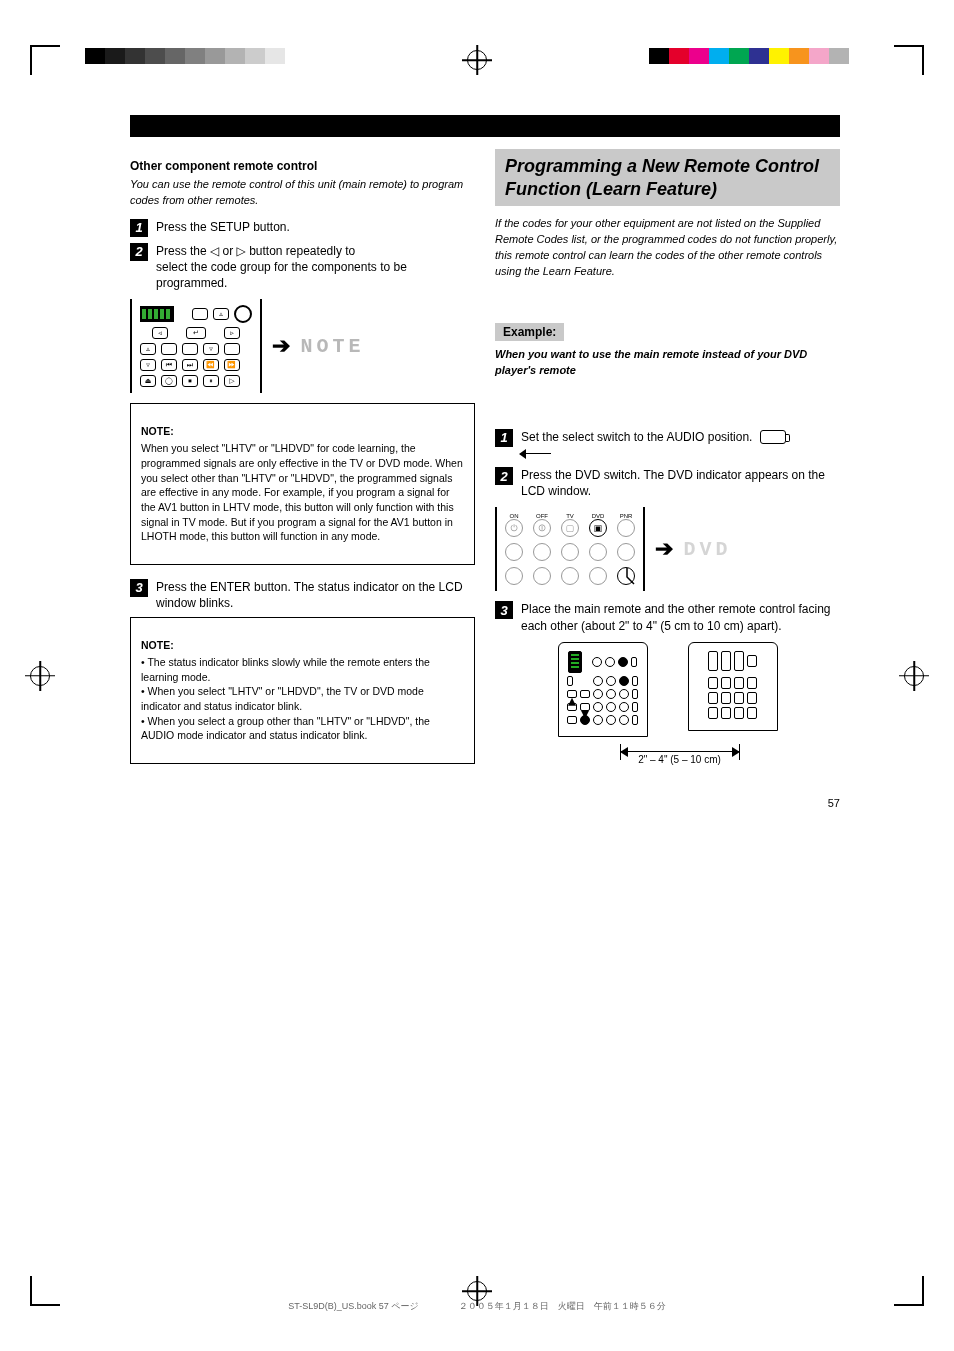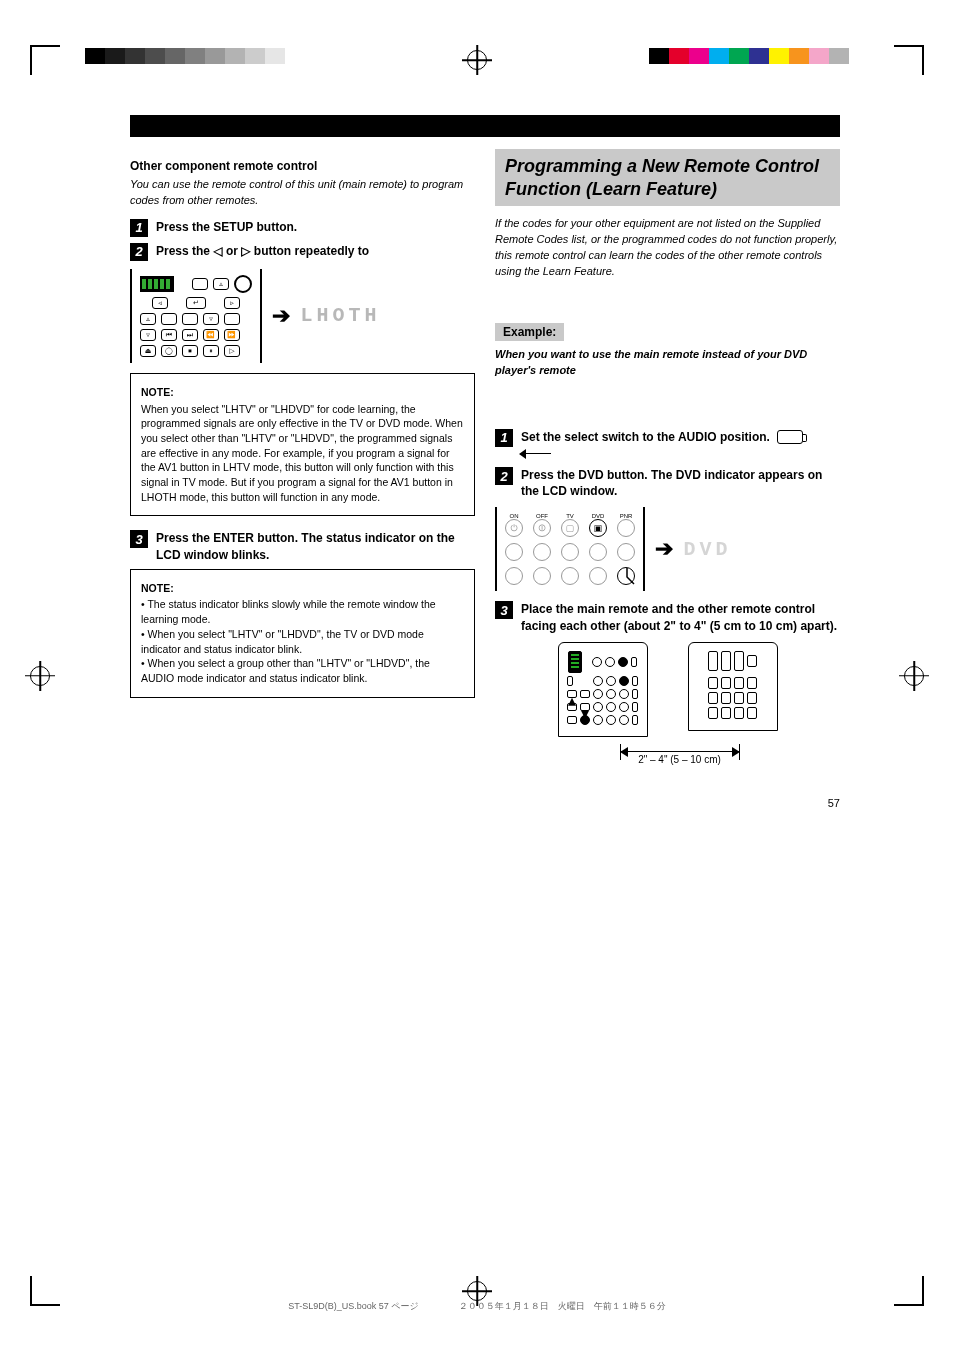--- a/index.html
+++ b/index.html
@@ -32,26 +32,26 @@
 
   .cols { display: flex; gap: 20px; }
   .col { width: 50%; position: relative; }
 
   .section-title-box { background: #c9c9c9; padding: 6px 10px; margin-bottom: 10px; }
   .section-title { font-style: italic; font-weight: bold; font-size: 18px; line-height: 1.25; }
 
   .body-text { font-size: 11px; line-height: 1.45; margin-bottom: 10px; font-style: italic; }
   .subhead { font-size: 12px; font-weight: bold; margin: 10px 0 4px; }
   .gray-sub { background: #c9c9c9; display: inline-block; padding: 2px 8px; font-weight: bold; font-size: 12px; margin-bottom: 6px; }
-  .note-box { border: 1px solid #000; padding: 11px 10px; font-size: 10.5px; line-height: 1.4; margin: 6px 0 14px; }
+  .note-box { border: 1px solid #000; padding: 20px 10px; font-size: 10.5px; line-height: 1.4; margin: 6px 0 14px; }
   .note-box .note-head { font-weight: bold; display: block; margin-bottom: 2px; }
 
   .step { display: flex; gap: 8px; margin-bottom: 6px; }
   .step-num { width: 18px; height: 18px; background: #000; color: #fff; font-weight: bold; font-style: italic; font-size: 13px; display: flex; align-items: center; justify-content: center; flex: 0 0 auto; }
-  .step-text { font-size: 12px; font-weight: bold; line-height: 1.35; flex: 1; }
+  .step-text { font-size: 12px; font-weight: normal; line-height: 1.35; flex: 1; }
   .step-indent { margin-left: 26px; font-size: 11px; line-height: 1.4; margin-bottom: 6px; }
 
   .lhdvd, .dvd-ghost { font-family: "Courier New", monospace; letter-spacing: 4px; color: #b8b8b8; font-size: 20px; font-weight: bold; }
   .dvd-ghost { color: #d5d5d5; }
 
   .figure-row { display: flex; align-items: center; gap: 10px; margin: 8px 0 10px; }
   .remote-crop { border-left: 2px solid #000; border-right: 2px solid #000; padding: 6px 8px; font-size: 9px; position: relative; }
   .arrow-right { font-size: 22px; font-weight: bold; }
 
   .remote-grid { display: flex; flex-direction: column; gap: 4px; }
@@ -154,20 +154,21 @@
 
         <div class="step">
           <div class="step-num">1</div>
           <div class="step-text">Press the SETUP button.</div>
         </div>
 
         <div class="step">
           <div class="step-num">2</div>
           <div class="step-text">
             <span>Press the ◁ or ▷ button repeatedly to</span><br>
+            <span>select the code group for the components to be programmed.</span>
           </div>
         </div>
 
         <div class="figure-row">
           <div class="remote-crop">
             <div class="remote-grid">
               <div class="remote-row">
                 <span class="rlcd">
                     <span></span>
                     <span></span>
@@ -202,36 +203,36 @@
               <div class="remote-row">
                 <span class="rbtn">⏏</span>
                   <span class="rbtn">◯</span>
                   <span class="rbtn">⏹</span>
                   <span class="rbtn">⏸</span>
                   <span class="rbtn">▷</span>
               </div>
             </div>
           </div>
           <span class="arrow-right">➔</span>
-          <span class="lhdvd">LHOTH</span>
+          <span class="lhdvd">NOTE</span>
         </div>
 
         <div class="note-box">
           <span class="note-head">NOTE:</span>
           <span>When you select "LHTV" or "LHDVD" for code learning, the programmed signals are only effective in the TV or DVD mode. When you select other than "LHTV" or "LHDVD", the programmed signals are effective in any mode. For example, if you program a signal for the AV1 button in LHTV mode, this button will only function with this signal in TV mode. But if you program a signal for the AV1 button in LHOTH mode, this button will function in any mode.</span>
         </div>
 
         <div class="step">
           <div class="step-num">3</div>
           <div class="step-text">Press the ENTER button. The status indicator on the LCD window blinks.</div>
         </div>
 
         <div class="note-box">
           <span class="note-head">NOTE:</span>
-          <div>• The status indicator blinks slowly while the remote window the learning mode.</div>
+          <div>• The status indicator blinks slowly while the remote enters the learning mode.</div>
           <div>• When you select "LHTV" or "LHDVD", the TV or DVD mode indicator and status indicator blink.</div>
           <div>• When you select a group other than "LHTV" or "LHDVD", the AUDIO mode indicator and status indicator blink.</div>
         </div>
       </div>
 
       <div class="col">
         <div class="section-title-box">
           <div class="section-title">Programming a New Remote Control Function (Learn Feature)</div>
         </div>
         <div class="body-text">If the codes for your other equipment are not listed on the Supplied Remote Codes list, or the programmed codes do not function properly, this remote control can learn the codes of the other remote controls using the Learn Feature.</div>
@@ -247,21 +248,21 @@
           <div class="step-num">1</div>
           <div class="step-text">
             <span>Set the select switch to the AUDIO position.</span>
             <span class="battery-icon"></span><br>
             <span class="battery-arrow"></span>
           </div>
         </div>
 
         <div class="step">
           <div class="step-num">2</div>
-          <div class="step-text">Press the DVD button. The DVD indicator appears on the LCD window.</div>
+          <div class="step-text">Press the DVD switch. The DVD indicator appears on the LCD window.</div>
         </div>
 
         <div class="figure-row">
           <div class="remote-crop" style="border-left:2px solid #000; border-right:2px solid #000;">
             <div class="circle-grid">
               <div class="circle-row">
                 <div style="text-align:center;">
                     <div class="tiny-label">ON</div>
                     <div class="c dim">⏻</div>
                   </div>

